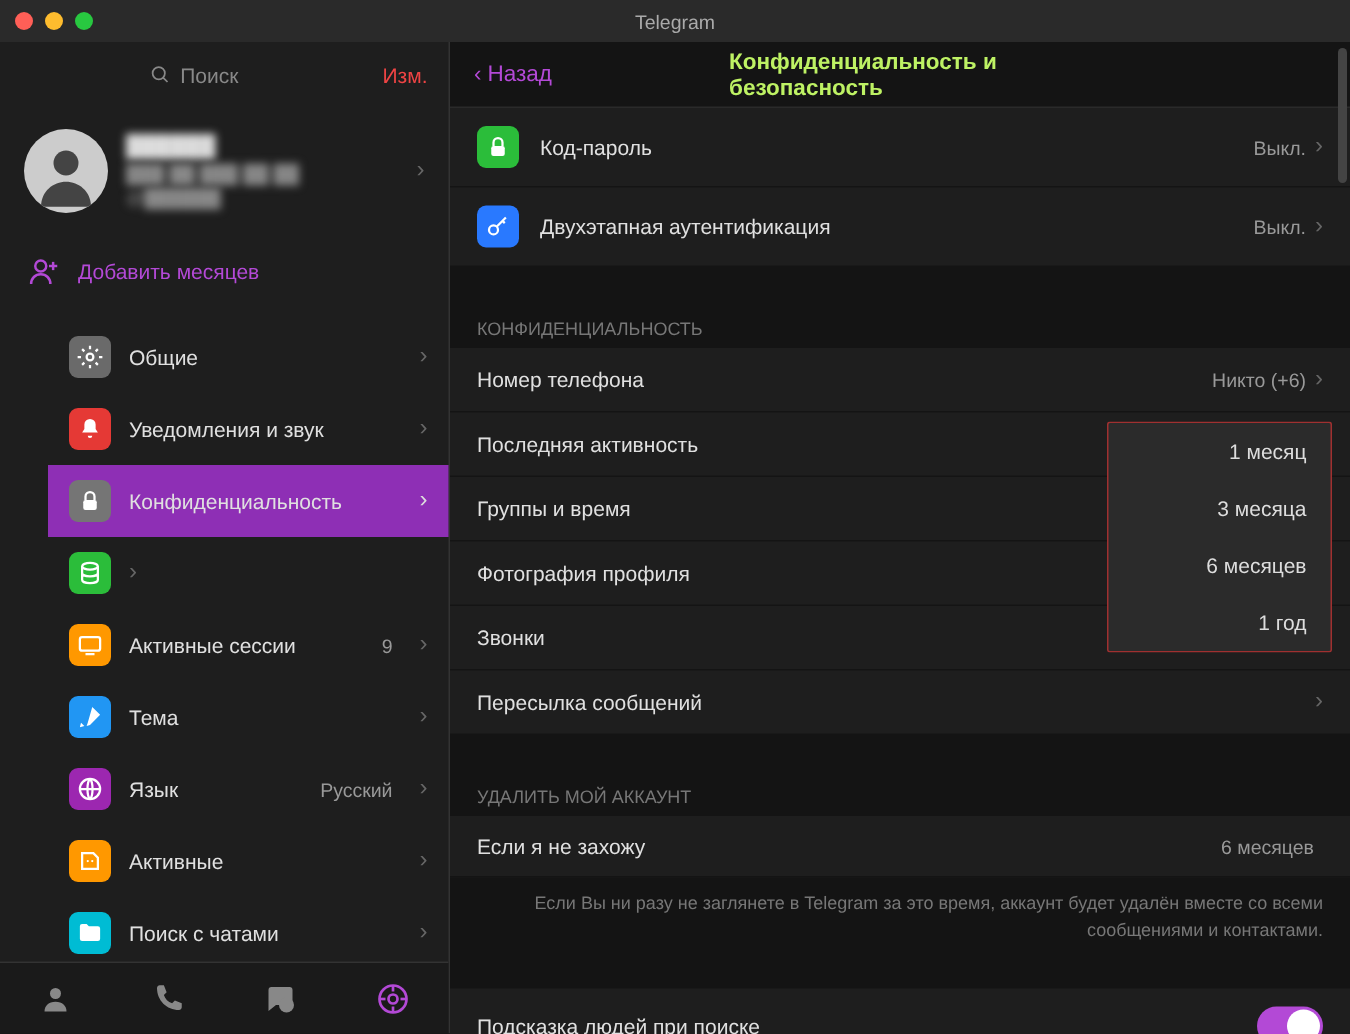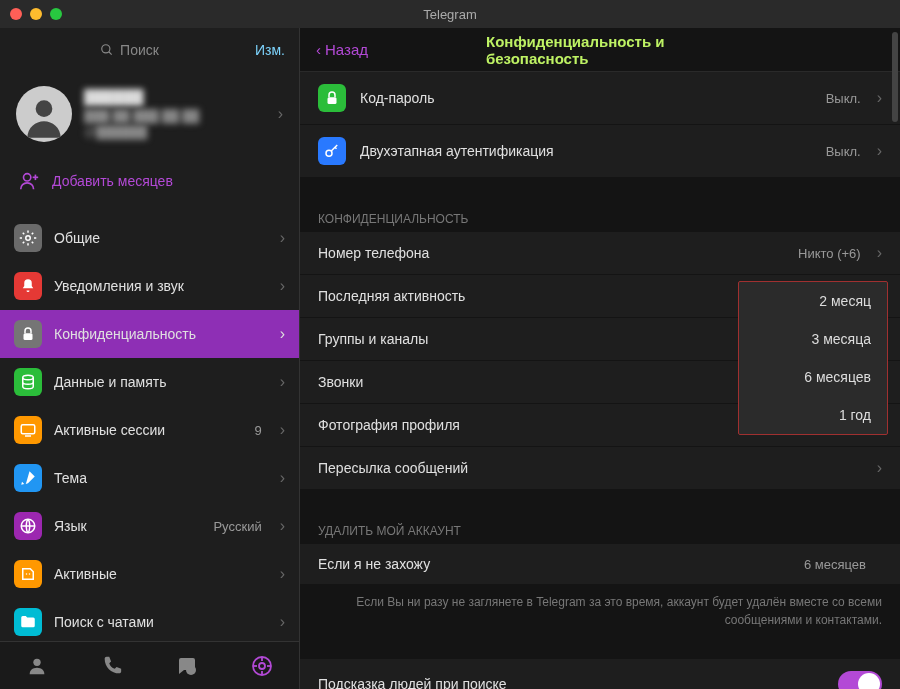--- a/index.html
+++ b/index.html
@@ -8,49 +8,49 @@
 .traffic { display: flex; gap: 8px; }
 .tl-dot { width: 12px; height: 12px; border-radius: 50%; }
 .tl-red { background: #ff5f57; }
 .tl-yellow { background: #febc2e; }
 .tl-green { background: #28c840; }
 .titlebar-title { position: absolute; left: 50%; transform: translateX(-50%); color: #aaa; font-size: 13px; }
 .main { flex: 1; display: flex; overflow: hidden; }
 .sidebar { width: 300px; background: #1e1e1e; display: flex; flex-direction: column; border-right: 1px solid #333; }
 .sidebar-top { height: 44px; display: flex; align-items: center; padding: 0 14px; gap: 10px; }
 .search-wrap { flex: 1; display: flex; align-items: center; justify-content: center; gap: 6px; color: #888; font-size: 14px; }
-.edit-btn { color: #7dd3fc; font-size: 14px; }
+.edit-btn { color: #ef4444; font-size: 14px; }
 .profile { display: flex; align-items: center; padding: 14px 16px; gap: 12px; }
 .avatar { width: 56px; height: 56px; border-radius: 50%; background: #ccc; overflow: hidden; display:flex; align-items:flex-end; justify-content:center; }
 .avatar svg { width: 50px; height: 50px; }
 .profile-info { flex: 1; }
 .profile-name { font-size: 14px; color: #ddd; filter: blur(3px); }
 .profile-sub1 { font-size: 12px; color: #888; filter: blur(3px); margin-top: 4px; }
 .profile-sub2 { font-size: 12px; color: #888; filter: blur(3px); margin-top: 2px; }
 .add-account { display: flex; align-items: center; gap: 12px; padding: 14px 18px; color: #b349d6; font-size: 14px; }
 .sidebar-list { flex: 1; overflow-y: auto; padding-top: 8px; }
-.side-item { display: flex; align-items: center; padding: 10px 14px; gap: 12px; font-size: 14px; color: #e0e0e0; cursor: pointer; }
+.side-item { display: flex; align-items: center; padding: 10px 14px; gap: 12px; font-size: 14px; color: #e0e0e0; cursor: pointer; margin-left: 32px; }
 .side-item.active { background: #8e2fb5; }
 .side-icon { width: 28px; height: 28px; border-radius: 6px; display: flex; align-items: center; justify-content: center; flex-shrink: 0; }
 .side-label { flex: 1; }
 .side-value { color: #999; font-size: 13px; margin-right: 6px; }
 .chevron { color: #666; font-size: 16px; }
 .side-item.active .chevron { color: #ddd; }
 .sidebar-bottom { height: 48px; display: flex; align-items: center; justify-content: space-around; border-top: 1px solid #333; background: #1a1a1a; }
 .tab-icon { color: #888; font-size: 20px; display: flex; align-items: center; justify-content:center; width:28px; height:28px; }
 .tab-icon.active { color: #b349d6; }
 .content { flex: 1; background: #141414; display: flex; flex-direction: column; overflow: hidden; position: relative; }
 .content-header { height: 44px; display: flex; align-items: center; padding: 0 16px; border-bottom: 1px solid #2a2a2a; position: relative; }
 .back-btn { color: #b349d6; font-size: 15px; display: flex; align-items: center; gap: 4px; }
 .header-title { position: absolute; left: 50%; transform: translateX(-50%); font-weight: 600; font-size: 15px; color: #bef264; margin-left: 24px; }
 .content-body { flex: 1; overflow-y: auto; }
 .row { display: flex; align-items: center; padding: 12px 18px; background: #1e1e1e; font-size: 14px; border-bottom: 1px solid #141414; }
 .row-icon { width: 28px; height: 28px; border-radius: 6px; display: flex; align-items:center; justify-content:center; margin-right: 14px; flex-shrink:0; }
 .row-label { flex: 1; color: #e0e0e0; }
-.row-value { color: #999; font-size: 13px; margin-right: 16px; }
+.row-value { color: #999; font-size: 13px; margin-right: 6px; }
 .section-gap { height: 26px; }
 .section-header { padding: 8px 18px 6px; color: #777; font-size: 12px; text-transform: uppercase; }
 .section-footer { padding: 8px 18px 4px; color: #777; font-size: 12px; line-height: 1.5; text-align: right; }
 .toggle { width: 44px; height: 26px; border-radius: 13px; background: #b349d6; position: relative; }
 .toggle::after { content:''; position:absolute; right:2px; top:2px; width:22px; height:22px; border-radius:50%; background:#fff; }
 .popup { position: absolute; right: 12px; top: 253px; width: 150px; background: #2b2b2b; border: 1px solid #a03030; border-radius: 2px; z-index: 10; }
 .popup-item { padding: 11px 16px; text-align: right; font-size: 14px; color: #ddd; cursor:pointer; }
 .scrollbar { position: absolute; right: 2px; top: 0; width: 6px; height: 100px; background: #444; border-radius: 3px; }
 </style>
 </head>
@@ -133,21 +133,20 @@
           <span class="side-label">Конфиденциальность</span>
           <span class="chevron">›</span>
         </div>
         <div class="side-item">
           <div class="side-icon" style="background:#2bbd3a">
             <svg width="18" height="18" viewBox="0 0 24 24">
               <ellipse cx="12" cy="6" rx="7" ry="3" fill="none" stroke="#fff" stroke-width="2"></ellipse>
               <path fill="none" stroke="#fff" stroke-width="2" d="M5 6v12c0 1.7 3 3 7 3s7-1.3 7-3V6M5 12c0 1.7 3 3 7 3s7-1.3 7-3"></path>
             </svg>
           </div>
-          <span class="side-label">Данные и память</span>
           <span class="chevron">›</span>
         </div>
         <div class="side-item">
           <div class="side-icon" style="background:#ff9800">
             <svg width="18" height="18" viewBox="0 0 24 24">
               <rect x="3" y="5" width="18" height="12" rx="2" fill="none" stroke="#fff" stroke-width="2"></rect>
               <line x1="8" y1="20" x2="16" y2="20" stroke="#fff" stroke-width="2"></line>
             </svg>
           </div>
           <span class="side-label">Активные сессии</span>
@@ -266,30 +265,30 @@
           <span class="row-label">Номер телефона</span>
           <span class="row-value">Никто (+6)</span>
           <span class="chevron">›</span>
         </div>
         <div class="row">
           <span class="row-label">Последняя активность</span>
           <span class="row-value">Никто</span>
           <span class="chevron">›</span>
         </div>
         <div class="row">
-          <span class="row-label">Группы и каналы</span>
+          <span class="row-label">Группы и время</span>
           <span class="row-value">Все</span>
           <span class="chevron">›</span>
         </div>
         <div class="row">
+          <span class="row-label">Фотография профиля</span>
+          <span class="chevron">›</span>
+        </div>
+        <div class="row">
           <span class="row-label">Звонки</span>
-          <span class="chevron">›</span>
-        </div>
-        <div class="row">
-          <span class="row-label">Фотография профиля</span>
           <span class="chevron">›</span>
         </div>
         <div class="row">
           <span class="row-label">Пересылка сообщений</span>
           <span class="chevron">›</span>
         </div>
         <div class="section-gap"></div>
         <div class="section-header">УДАЛИТЬ МОЙ АККАУНТ</div>
         <div class="row">
           <span class="row-label">Если я не захожу</span>
@@ -297,19 +296,19 @@
         </div>
         <div class="section-footer">Если Вы ни разу не заглянете в Telegram за это время, аккаунт будет удалён вместе со всеми сообщениями и контактами.</div>
         <div class="section-gap"></div>
         <div class="row">
           <span class="row-label">Подсказка людей при поиске</span>
           <div class="toggle"></div>
         </div>
       </div>
 
     <div class="popup" id="popup">
-        <div class="popup-item">2 месяц</div>
+        <div class="popup-item">1 месяц</div>
         <div class="popup-item">3 месяца</div>
         <div class="popup-item">6 месяцев</div>
         <div class="popup-item">1 год</div>
       </div>
   </div>
 </div>
 
 </body></html>

